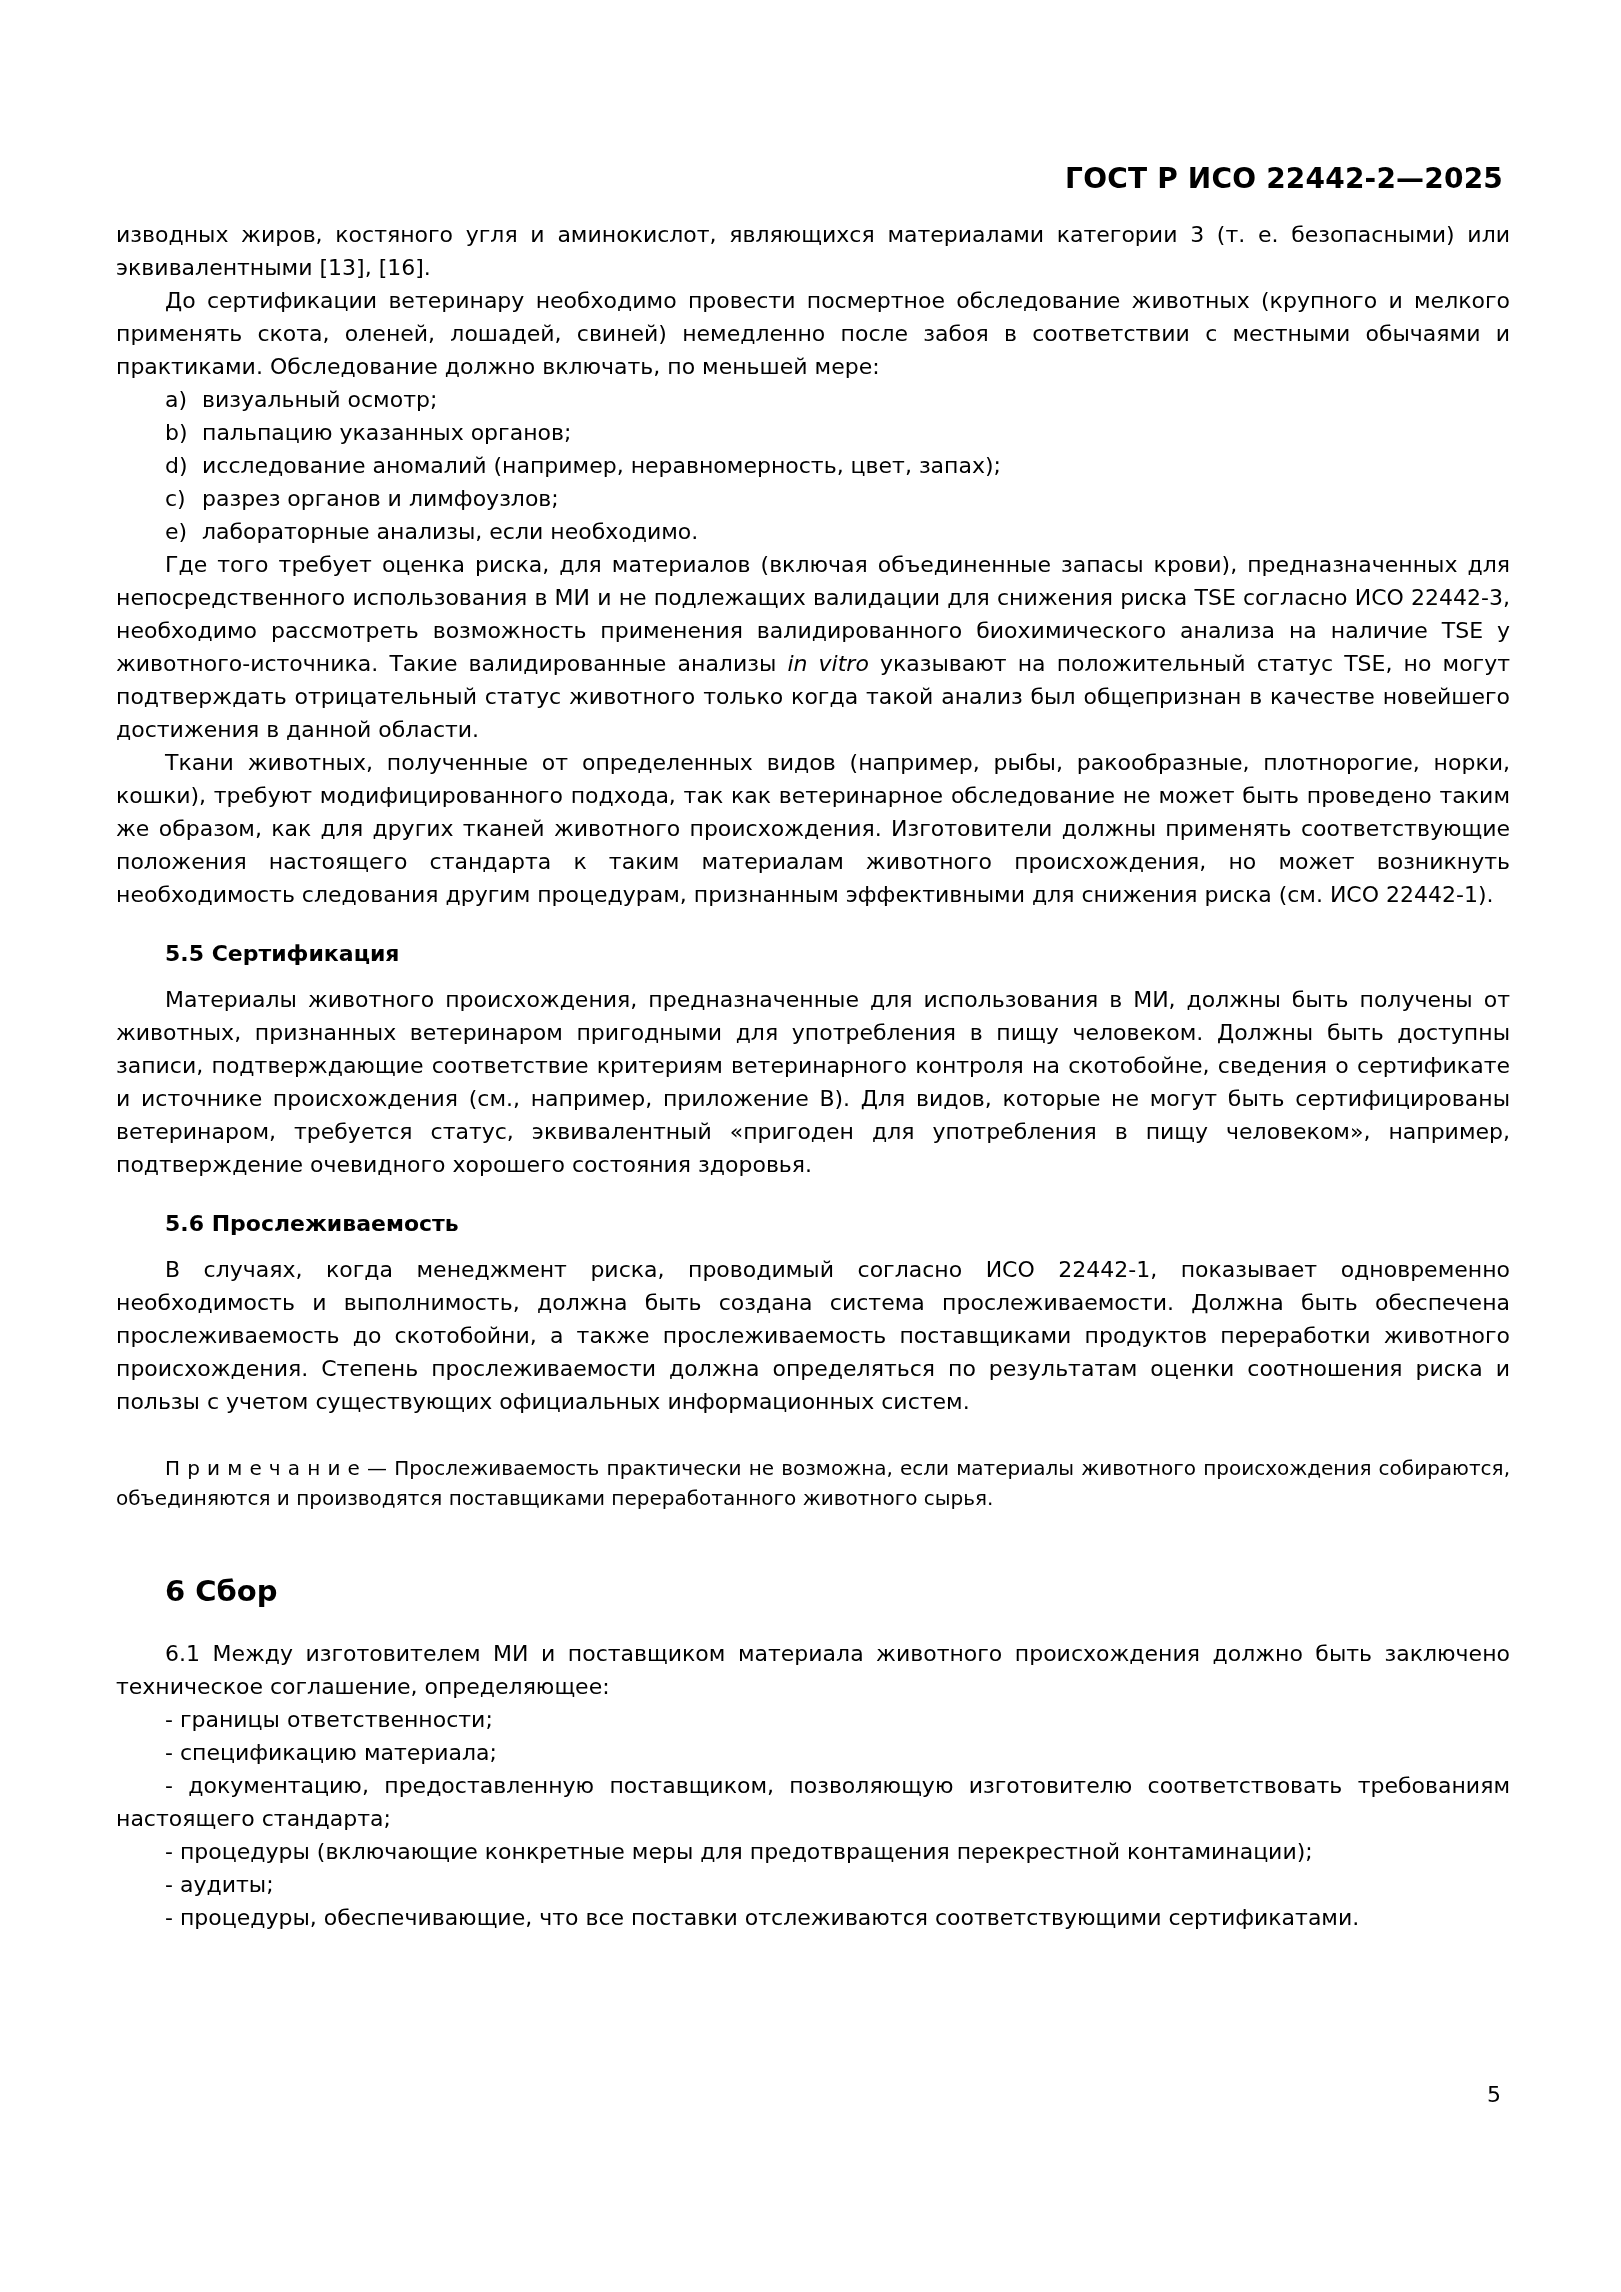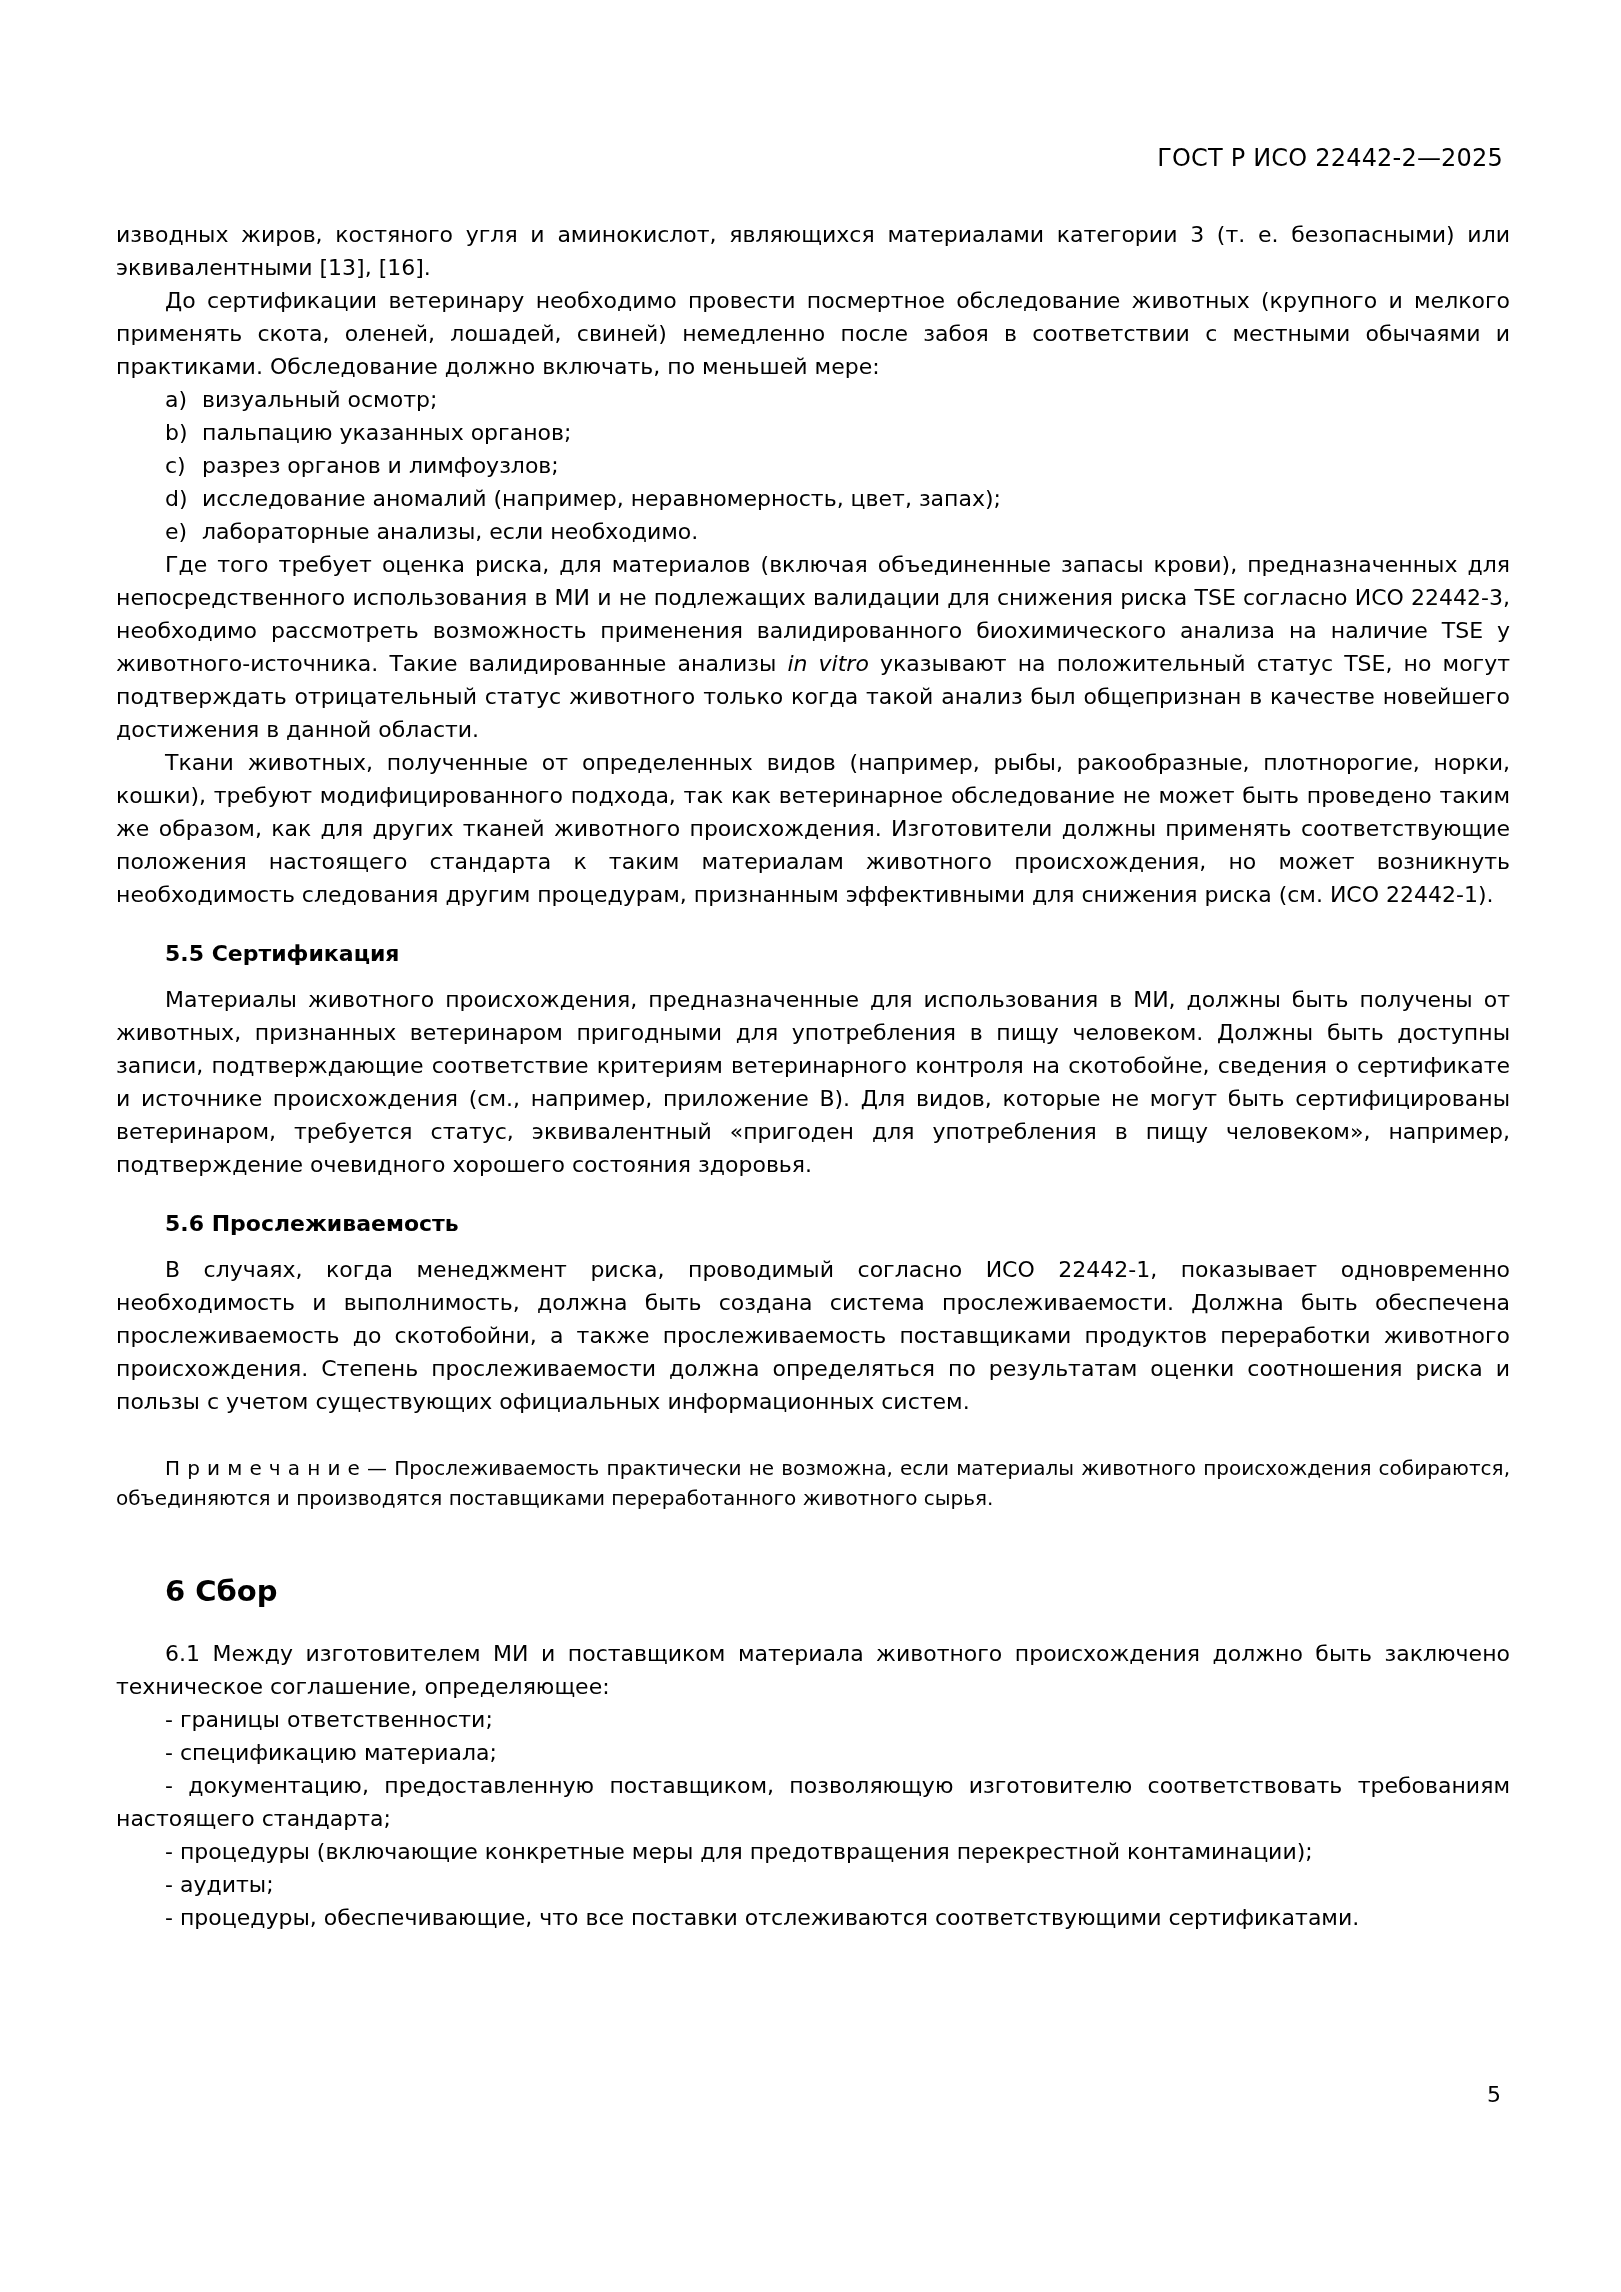--- a/index.html
+++ b/index.html
@@ -19,24 +19,24 @@
     position: absolute;
     left: 0;
     top: 0;
     width: 1621px;
     height: 2293px;
     box-sizing: border-box;
     padding: 0;
   }
   .header {
     position: absolute;
-    top: 144px;
+    top: 162px;
     right: 118px;
-    font-size: 24px;
-    font-weight: normal;
+    font-size: 28px;
+    font-weight: bold;
     letter-spacing: 0.2px;
     white-space: nowrap;
   }
   .content {
     position: absolute;
     left: 116px;
     top: 218px;
     width: 1394px;
   }
   p {
@@ -107,22 +107,22 @@
   <div class="header">ГОСТ Р ИСО 22442-2—2025</div>
 
   <div class="content">
 
     <p>изводных жиров, костяного угля и аминокислот, являющихся материалами категории 3 (т. е. безопасными) или эквивалентными [13], [16].</p>
 
     <p class="indent">До сертификации ветеринару необходимо провести посмертное обследование животных (крупного и мелкого применять скота, оленей, лошадей, свиней) немедленно после забоя в соответствии с местными обычаями и практиками. Обследование должно включать, по меньшей мере:</p>
 
     <div class="listline"><span class="marker">a)</span><span>визуальный осмотр;</span></div>
     <div class="listline"><span class="marker">b)</span><span>пальпацию указанных органов;</span></div>
+    <div class="listline"><span class="marker">d)</span><span>исследование аномалий (например, неравномерность, цвет, запах);</span></div>
     <div class="listline"><span class="marker">c)</span><span>разрез органов и лимфоузлов;</span></div>
-    <div class="listline"><span class="marker">d)</span><span>исследование аномалий (например, неравномерность, цвет, запах);</span></div>
     <div class="listline"><span class="marker">e)</span><span>лабораторные анализы, если необходимо.</span></div>
 
     <p class="indent"><span>Где того требует оценка риска, для материалов (включая объединенные запасы крови), предназначенных для непосредственного использования в МИ и не подлежащих валидации для снижения риска TSE согласно ИСО 22442-3, необходимо рассмотреть возможность применения валидированного биохимического анализа на наличие TSE у животного-источника. Такие валидированные анализы </span><i class="ital">in vitro</i><span> указывают на положительный статус TSE, но могут подтверждать отрицательный статус животного только когда такой анализ был общепризнан в качестве новейшего достижения в данной области.</span></p>
 
     <p class="indent">Ткани животных, полученные от определенных видов (например, рыбы, ракообразные, плотнорогие, норки, кошки), требуют модифицированного подхода, так как ветеринарное обследование не может быть проведено таким же образом, как для других тканей животного происхождения. Изготовители должны применять соответствующие положения настоящего стандарта к таким материалам животного происхождения, но может возникнуть необходимость следования другим процедурам, признанным эффективными для снижения риска (см. ИСО 22442-1).</p>
 
     <div class="gap-m"></div>
     <h3 class="sub">5.5  Сертификация</h3>
     <div class="gap-s"></div>
     <p class="indent">Материалы животного происхождения, предназначенные для использования в МИ, должны быть получены от животных, признанных ветеринаром пригодными для употребления в пищу человеком. Должны быть доступны записи, подтверждающие соответствие критериям ветеринарного контроля на скотобойне, сведения о сертификате и источнике происхождения (см., например, приложение В). Для видов, которые не могут быть сертифицированы ветеринаром, требуется статус, эквивалентный «пригоден для употребления в пищу человеком», например, подтверждение очевидного хорошего состояния здоровья.</p>

